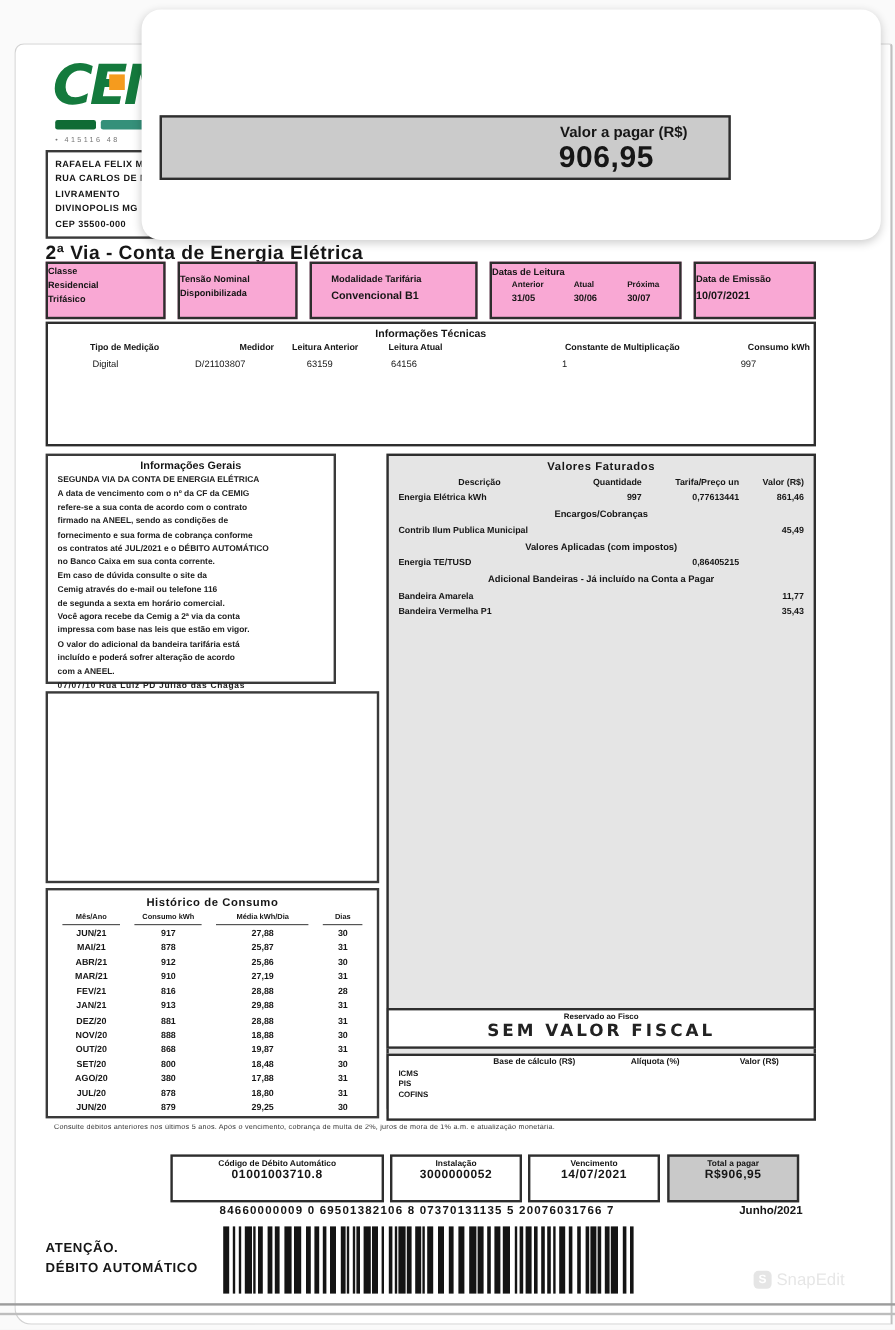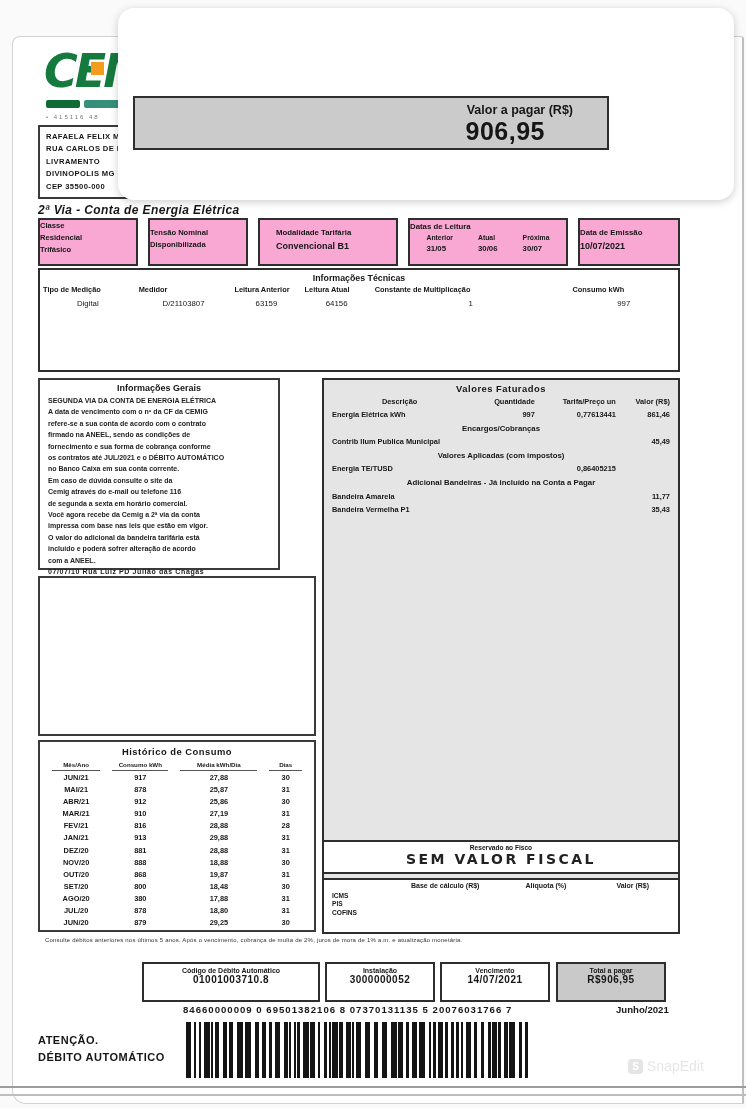--- a/index.html
+++ b/index.html
@@ -21,37 +21,37 @@
         padding:4px 6px;box-sizing:border-box;}
   .addr-line{font-size:7.6px;font-weight:bold;line-height:12.4px;letter-spacing:0.4px;white-space:nowrap;overflow:hidden;}
   
   .card{left:118px;top:8px;width:616px;height:192px;background:#ffffff;border-radius:16px;
         box-shadow:0 2px 8px rgba(0,0,0,0.20);}
   .paybar{position:absolute;left:15px;top:88px;width:476px;height:54px;background:#cbcbcb;
           border:2px solid #2e2e2e;box-sizing:border-box;text-align:right;padding-right:34px;}
   .paybar-label{font-size:12.5px;font-weight:bold;margin-top:5px;}
   .paybar-amount{font-size:25px;font-weight:bold;letter-spacing:0.5px;margin-top:0px;margin-right:28px;}
   
-  .doc-title{left:38px;top:203px;font-size:12px;font-weight:bold;letter-spacing:0.4px;font-style:italic;}
+  .doc-title{left:38px;top:203px;font-size:16px;font-weight:bold;letter-spacing:0.4px;}
   
   .hbox{top:218px;height:48px;border:2px solid #2e2e2e;box-sizing:border-box;background:#f9a8d4;
         text-align:left;font-weight:bold;}
   .hb1{left:38px;width:100px;}   .hb2{left:148px;width:100px;}
   .hb3{left:258px;width:140px;}  .hb4{left:408px;width:160px;}  .hb5{left:578px;width:102px;}
   .hb-line{font-size:7.6px;line-height:12px;}
   .hb-title{font-size:7.8px;line-height:13px;}
   .hb-big{font-size:9px;line-height:15px;}
   .hb-cols{display:flex;justify-content:space-around;padding:0 4px;}
   .hb-k{font-size:6.8px;line-height:10px;}
   .hb-v{font-size:7.8px;line-height:11px;}
   
   .tech{left:38px;top:268px;width:642px;height:104px;border:2px solid #2e2e2e;box-sizing:border-box;background:#fff;}
   .tech-title{text-align:center;font-size:8.8px;font-weight:bold;margin-top:3px;}
   .tech-grid{display:grid;grid-template-columns:15% 15% 11% 11% 31% 17%;margin-top:2px;}
-  .tech-h{font-size:7.4px;font-weight:bold;text-align:left;line-height:10px;padding:0 3px;}
+  .tech-h{font-size:7.4px;font-weight:bold;text-align:right;line-height:10px;padding:0 3px;}
   .tech-v{font-size:7.8px;text-align:center;line-height:14px;}
   
   .geninfo{left:38px;top:378px;width:242px;height:192px;border:2px solid #3a3a3a;box-sizing:border-box;
            background:#fff;padding:2px 8px;}
   .gi-title{text-align:center;font-size:9px;font-weight:bold;line-height:13px;}
   .gi-line{font-size:7px;line-height:11.4px;font-weight:bold;color:#222;white-space:nowrap;overflow:hidden;}
   .gi-last{letter-spacing:0.6px;}
   .emptybox{left:38px;top:576px;width:278px;height:160px;border:2px solid #3a3a3a;box-sizing:border-box;background:#fff;}
   .hist{left:38px;top:740px;width:278px;height:192px;border:2px solid #3a3a3a;box-sizing:border-box;
         background:#fff;padding:3px 6px;}

